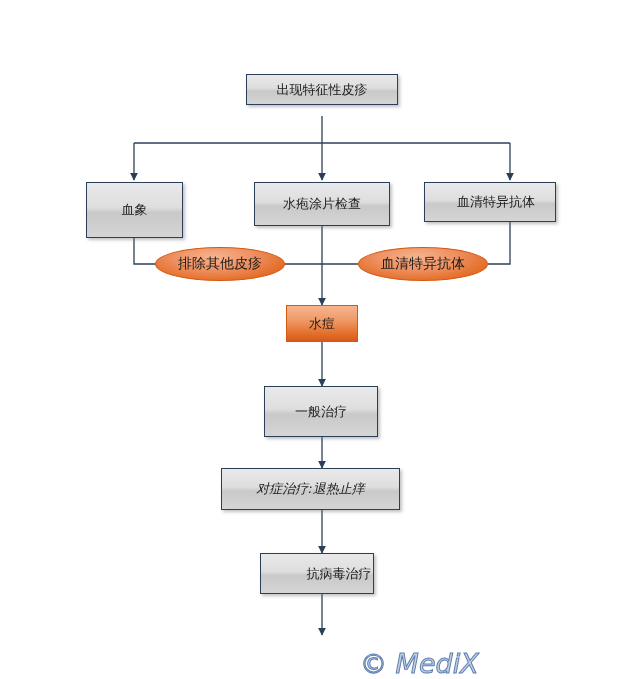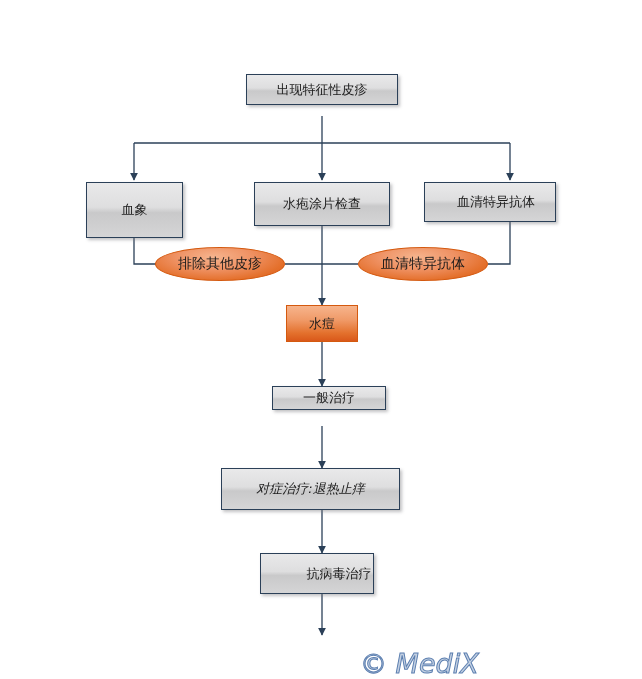--- a/index.html
+++ b/index.html
@@ -131,19 +131,19 @@
 
   <div class="node" style="left:86px; top:182px; width:97px; height:56px;">血象</div>
   <div class="node" style="left:254px; top:182px; width:136px; height:44px;">水疱涂片检查</div>
   <div class="node" style="left:424px; top:182px; width:132px; height:40px;padding-left:12px;">血清特异抗体</div>
 
   <div class="ellipse" style="left:155px; top:247px; width:130px; height:34px;">排除其他皮疹</div>
   <div class="ellipse" style="left:358px; top:247px; width:130px; height:34px;">血清特异抗体</div>
 
   <div class="node accent" style="left:286px; top:305px; width:72px; height:37px;">水痘</div>
 
-  <div class="node" style="left:272px; top:386px; width:114px; height:24px;">一般治疗</div>
+  <div class="node" style="left:264px; top:386px; width:114px; height:51px;">一般治疗</div>
   <div class="node" style="left:221px; top:468px; width:179px; height:42px;font-style:italic;">对症治疗:退热止痒</div>
   <div class="node" style="left:260px; top:553px; width:114px; height:41px;padding-left:44px;">抗病毒治疗</div>
 
   <div class="watermark">© MediX</div>
 
 </div>
 
 </body></html>

